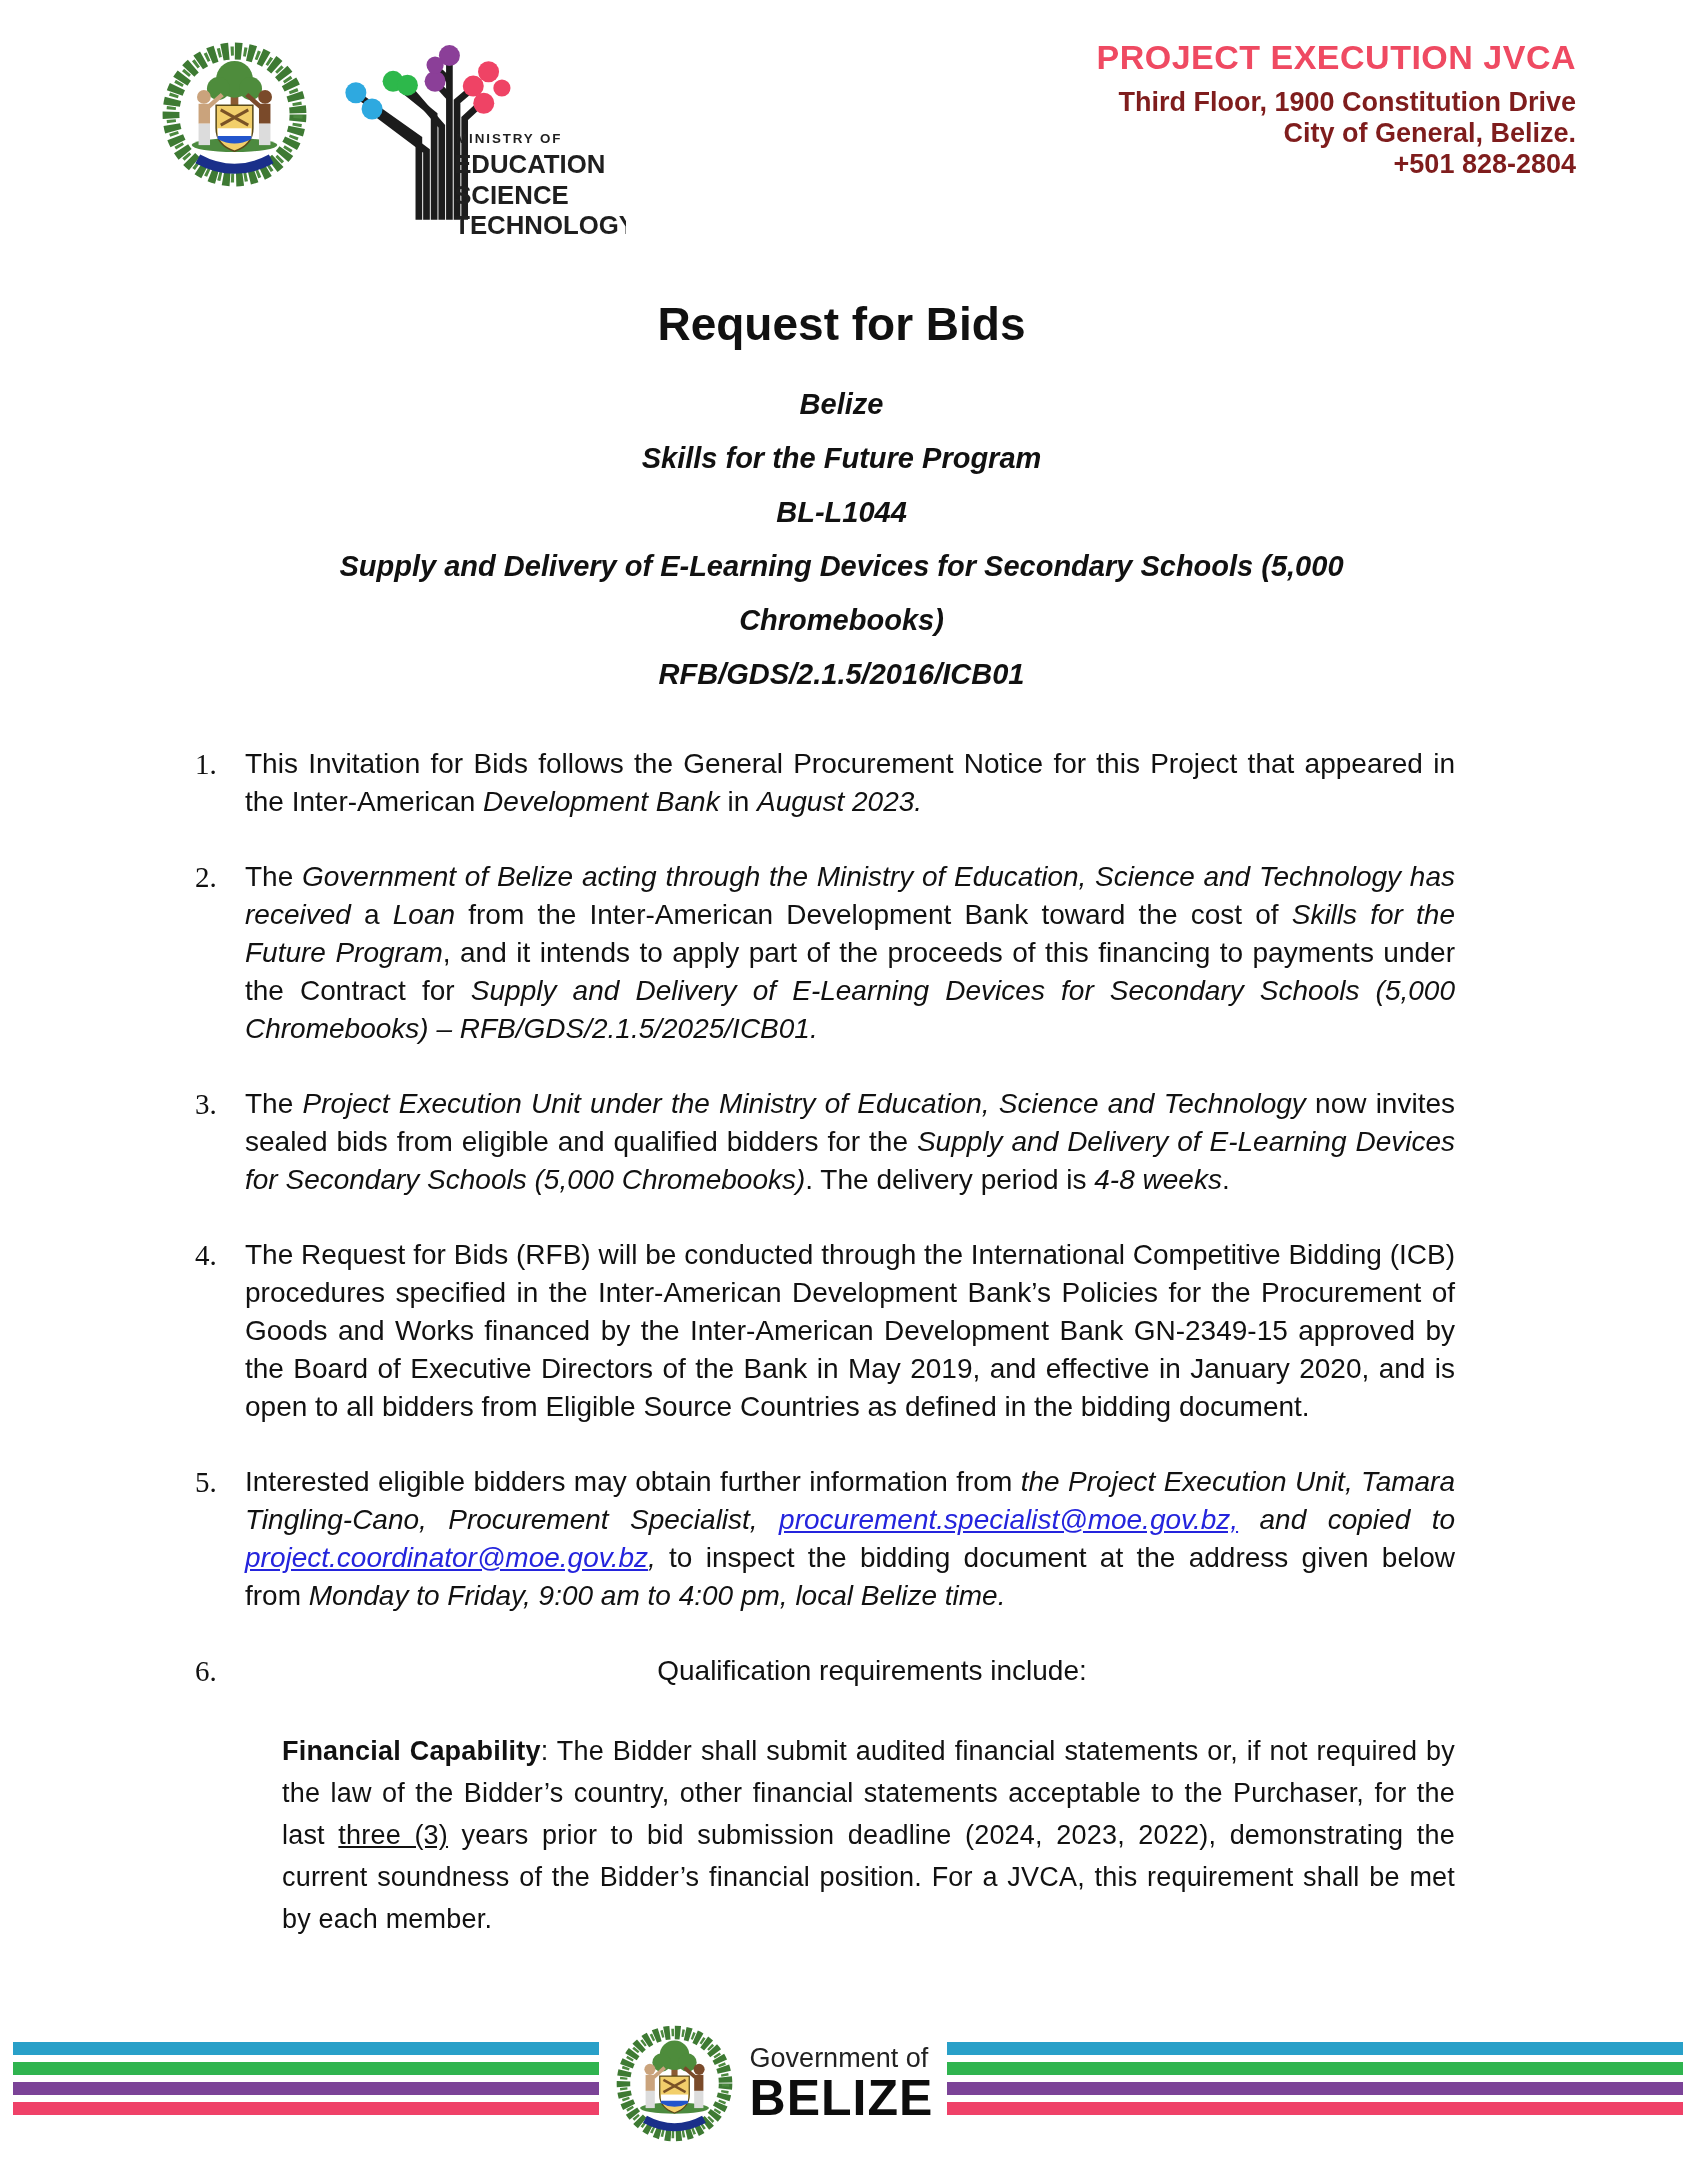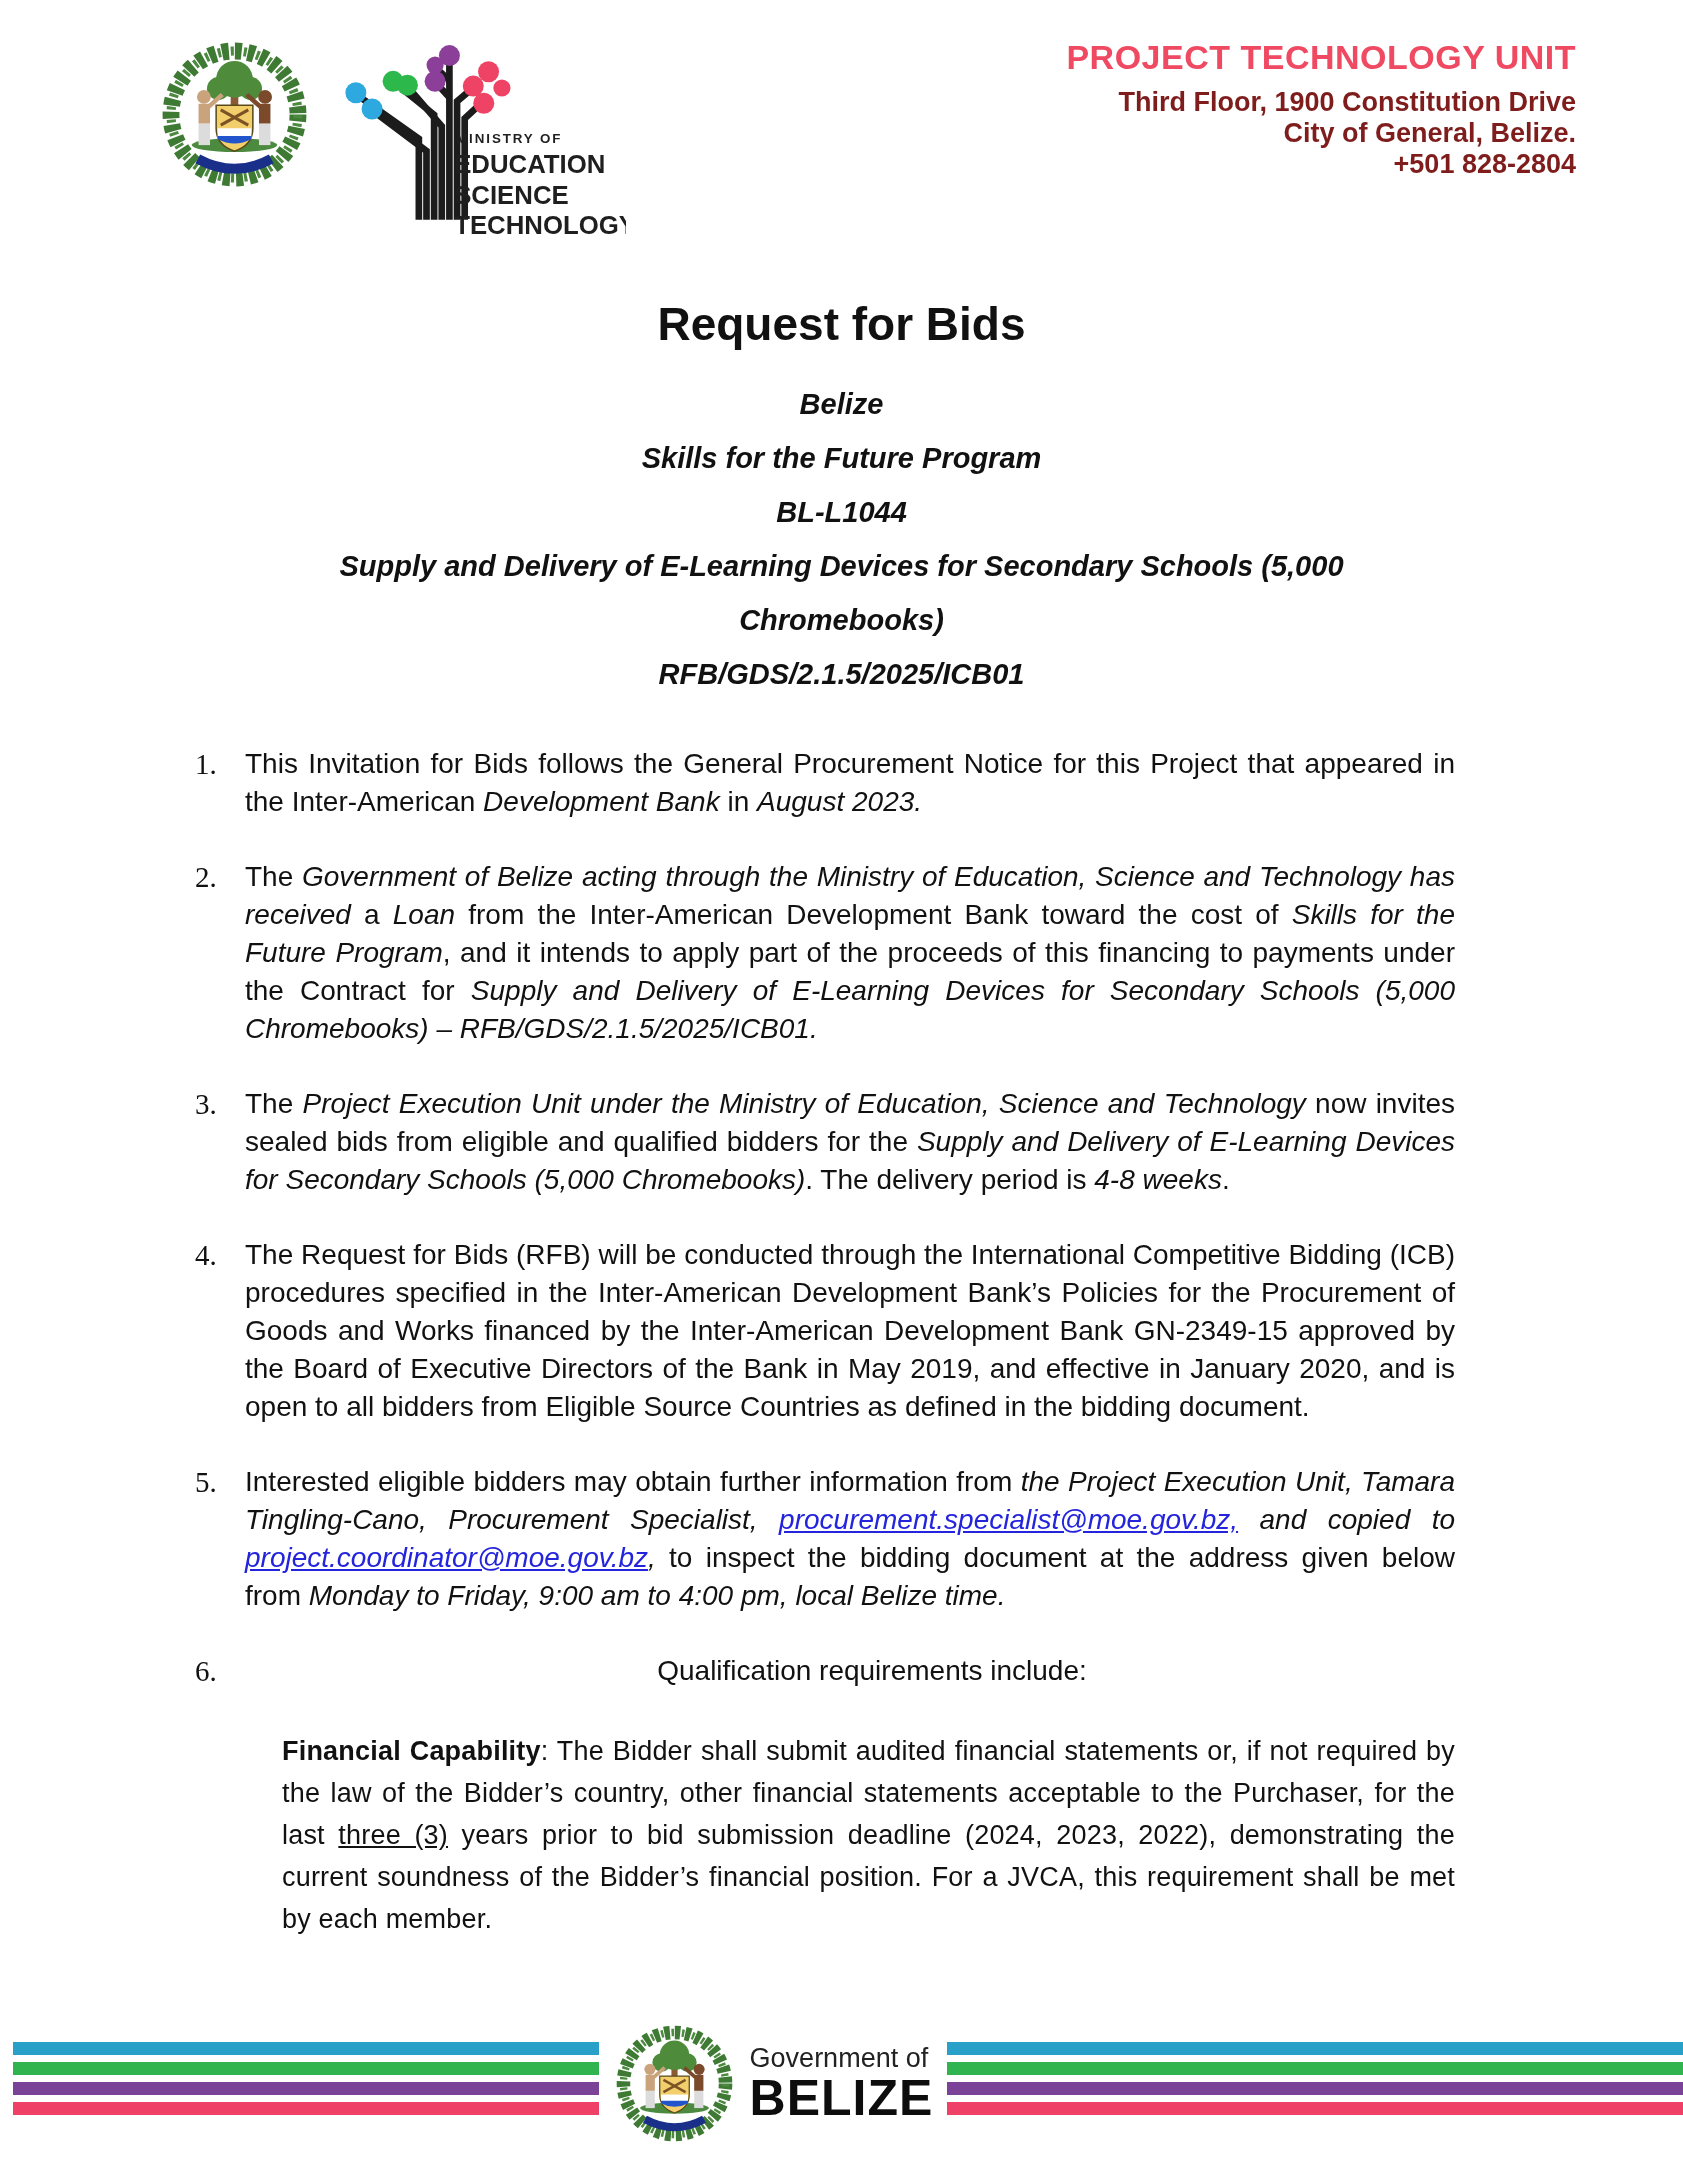--- a/index.html
+++ b/index.html
@@ -107,34 +107,34 @@
         </g>
         <g fill="#1f1f1f" font-family="Liberation Sans, sans-serif">
           <text x="152" y="110" font-size="14" font-weight="bold" letter-spacing="2">MINISTRY OF</text>
           <text x="150" y="141" font-size="27" font-weight="bold">EDUCATION</text>
           <text x="150" y="173" font-size="27" font-weight="bold">SCIENCE</text>
           <text x="150" y="205" font-size="27" font-weight="bold">TECHNOLOGY</text>
         </g>
       </svg>
     </div>
     <div class="peu">
-      <div class="peu-title" style="color: rgb(239, 74, 98);">PROJECT TECHNOLOGY UNIT</div>
+      <div class="peu-title" style="color: rgb(239, 74, 98);">PROJECT EXECUTION JVCA</div>
       <div class="peu-line">Third Floor, 1900 Constitution Drive</div>
       <div class="peu-line">City of General, Belize.</div>
       <div class="peu-line">+501 828-2804</div>
     </div>
   </div>
 
   <div class="doc-title">Request for Bids</div>
   <div class="subtitle-wrap">
       <div class="subtitle">Belize</div>
       <div class="subtitle">Skills for the Future Program</div>
       <div class="subtitle">BL-L1044</div>
       <div class="subtitle">Supply and Delivery of E-Learning Devices for Secondary Schools (5,000 Chromebooks)</div>
-      <div class="subtitle">RFB/GDS/2.1.5/2025/ICB01</div>
+      <div class="subtitle">RFB/GDS/2.1.5/2016/ICB01</div>
     </div>
 
   <div class="body-col">
       <div class="para">
         <span class="pnum">1.</span>
         <div class="ptext"><span>This Invitation for Bids follows the General Procurement Notice for this Project that appeared in the Inter-American </span><span class="it">Development Bank</span><span> in </span><span class="it">August 2023.</span></div>
       </div>
       <div class="para">
         <span class="pnum">2.</span>
         <div class="ptext"><span>The </span><span class="it">Government of Belize acting through the Ministry of Education, Science and Technology has received</span><span> a </span><span class="it">Loan</span><span> from the Inter-American Development Bank toward the cost of </span><span class="it">Skills for the Future Program</span><span>, and it intends to apply part of the proceeds of this financing to payments under the Contract for </span><span class="it">Supply and Delivery of E-Learning Devices for Secondary Schools (5,000 Chromebooks) – RFB/GDS/2.1.5/2025/ICB01.</span></div>

